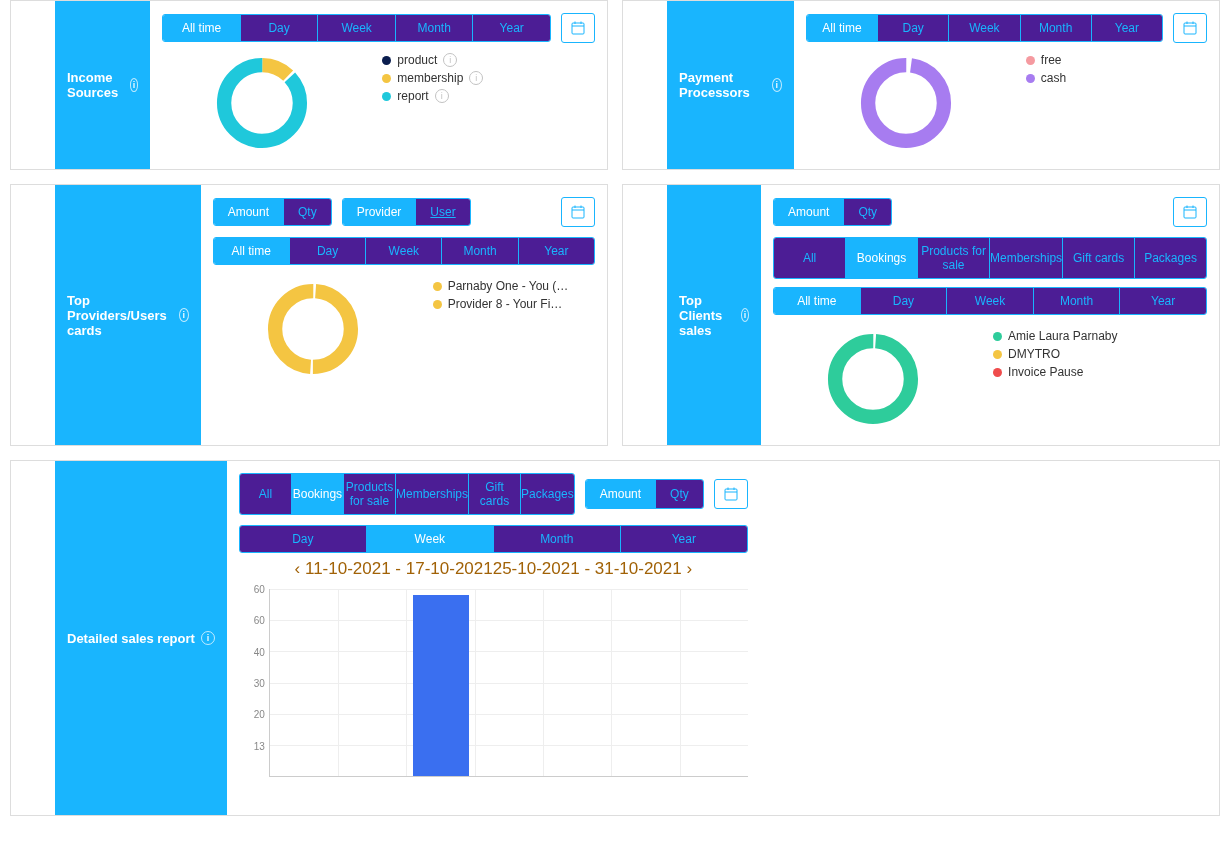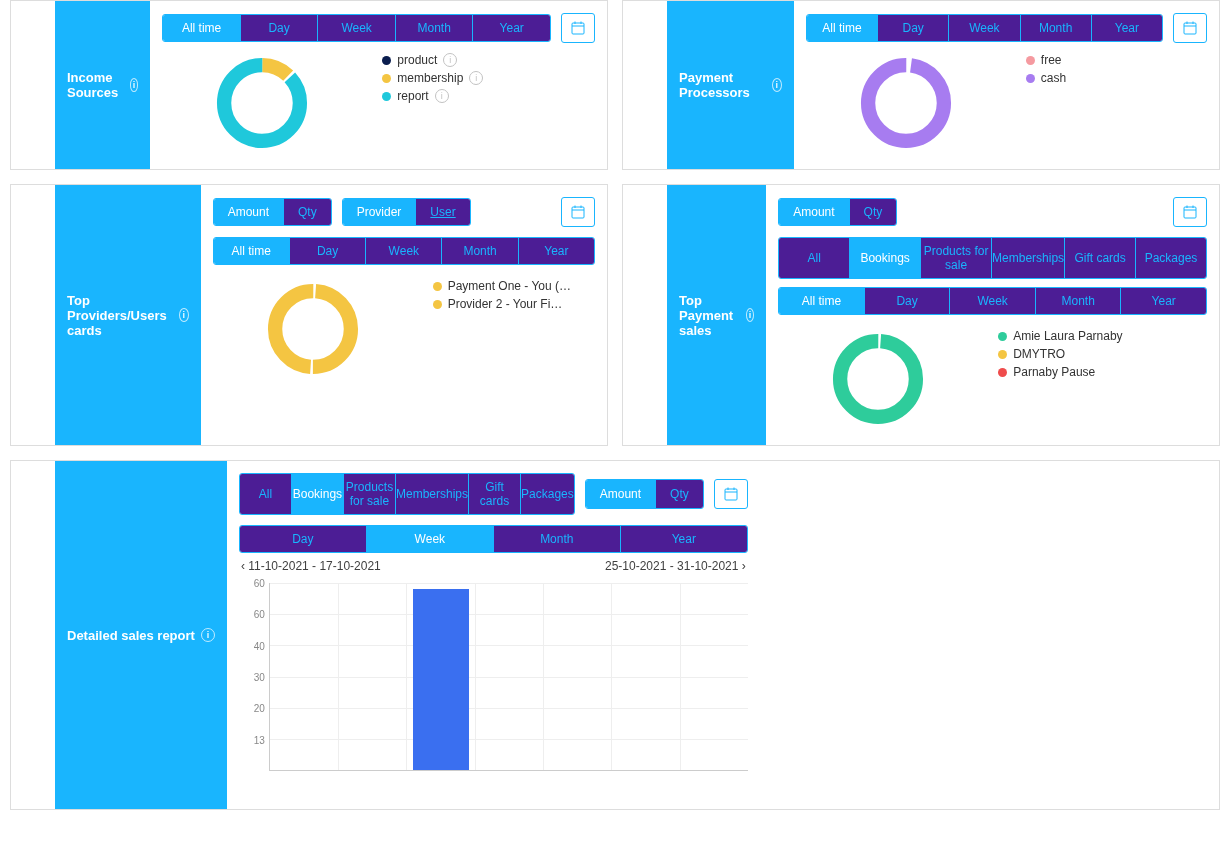--- a/index.html
+++ b/index.html
@@ -26,21 +26,21 @@
   .legend-item { display:flex; align-items:center; gap:6px; min-width:160px; }
   .dot { width:9px; height:9px; border-radius:50%; display:inline-block; }
   
   .chart-area { position:relative; height:210px; margin-top:10px; }
   .yaxis { position:absolute; left:0; top:0; bottom:22px; width:30px; }
   .ytick { position:absolute; right:4px; font-size:10px; color:#888; transform:translateY(50%); }
   .plot { position:absolute; left:30px; right:0; top:0; bottom:22px; border-left:1px solid #ccc; border-bottom:1px solid #ccc; }
   .grid-h { position:absolute; left:0; right:0; border-top:1px solid #eee; }
   .col { position:absolute; top:0; bottom:0; border-right:1px solid #eee; }
   .bar { position:absolute; bottom:0; width:56px; }
-  .nav-range { display:flex; justify-content:space-between; color:#404040; font-size:12px; padding:6px 2px 0 2px; }
+  .nav-range { display:flex; justify-content:center; color:#a16207; font-size:17px; padding:6px 2px 0 2px; }
   .nav-range span { cursor:pointer; }
   svg.donut { width:100px; height:100px; }
   svg.donut circle { fill:none; stroke-width:6; }
 </style>
 </head>
 <body>
 
 <div class="page">
 
   <div class="row">
@@ -178,34 +178,34 @@
         <div class="content-row">
           <div class="donut-wrap">
               <svg class="donut" id="donut-tp" viewBox="0 0 42 42">
                 <circle cx="21" cy="21" r="15.915" stroke="#f4c542" stroke-dasharray="49 51" stroke-dashoffset="24"></circle>
                 <circle cx="21" cy="21" r="15.915" stroke="#f4c542" stroke-dasharray="49 51" stroke-dashoffset="-26"></circle>
               </svg>
             </div>
           <div class="legend" id="legend-tp">
               <div class="legend-item">
                 <span class="dot" style="background: rgb(244, 197, 66);"></span>
-                <span>Payment One - You (…</span>
+                <span>Parnaby One - You (…</span>
               </div>
               <div class="legend-item">
                 <span class="dot" style="background: rgb(244, 197, 66);"></span>
-                <span>Provider 2 - Your Fi…</span>
+                <span>Provider 8 - Your Fi…</span>
               </div>
             </div>
         </div>
       </div>
     </div>
 
     <div class="panel">
       <div class="panel-header">
-        <span>Top Payment sales</span>
+        <span>Top Clients sales</span>
         <span class="info-icon">i</span>
       </div>
       <div class="panel-body">
         <div class="toolbar-row">
           <div class="btn-group seg-small" id="tc-metric">
               <button class="active" style="flex: 1 1 0%;">Amount</button>
               <button style="flex: 1 1 0%;">Qty</button>
             </div>
           <button class="cal-btn">
             <svg width="14" height="14" viewBox="0 0 14 14">
@@ -241,21 +241,21 @@
               <div class="legend-item">
                 <span class="dot" style="background: rgb(46, 204, 155);"></span>
                 <span>Amie Laura Parnaby</span>
               </div>
               <div class="legend-item">
                 <span class="dot" style="background: rgb(244, 197, 66);"></span>
                 <span>DMYTRO</span>
               </div>
               <div class="legend-item">
                 <span class="dot" style="background: rgb(239, 76, 76);"></span>
-                <span>Parnaby Pause</span>
+                <span>Invoice Pause</span>
               </div>
             </div>
         </div>
       </div>
     </div>
   </div>
 
   <div class="panel panel-full">
     <div class="panel-header">
       <span>Detailed sales report</span>

